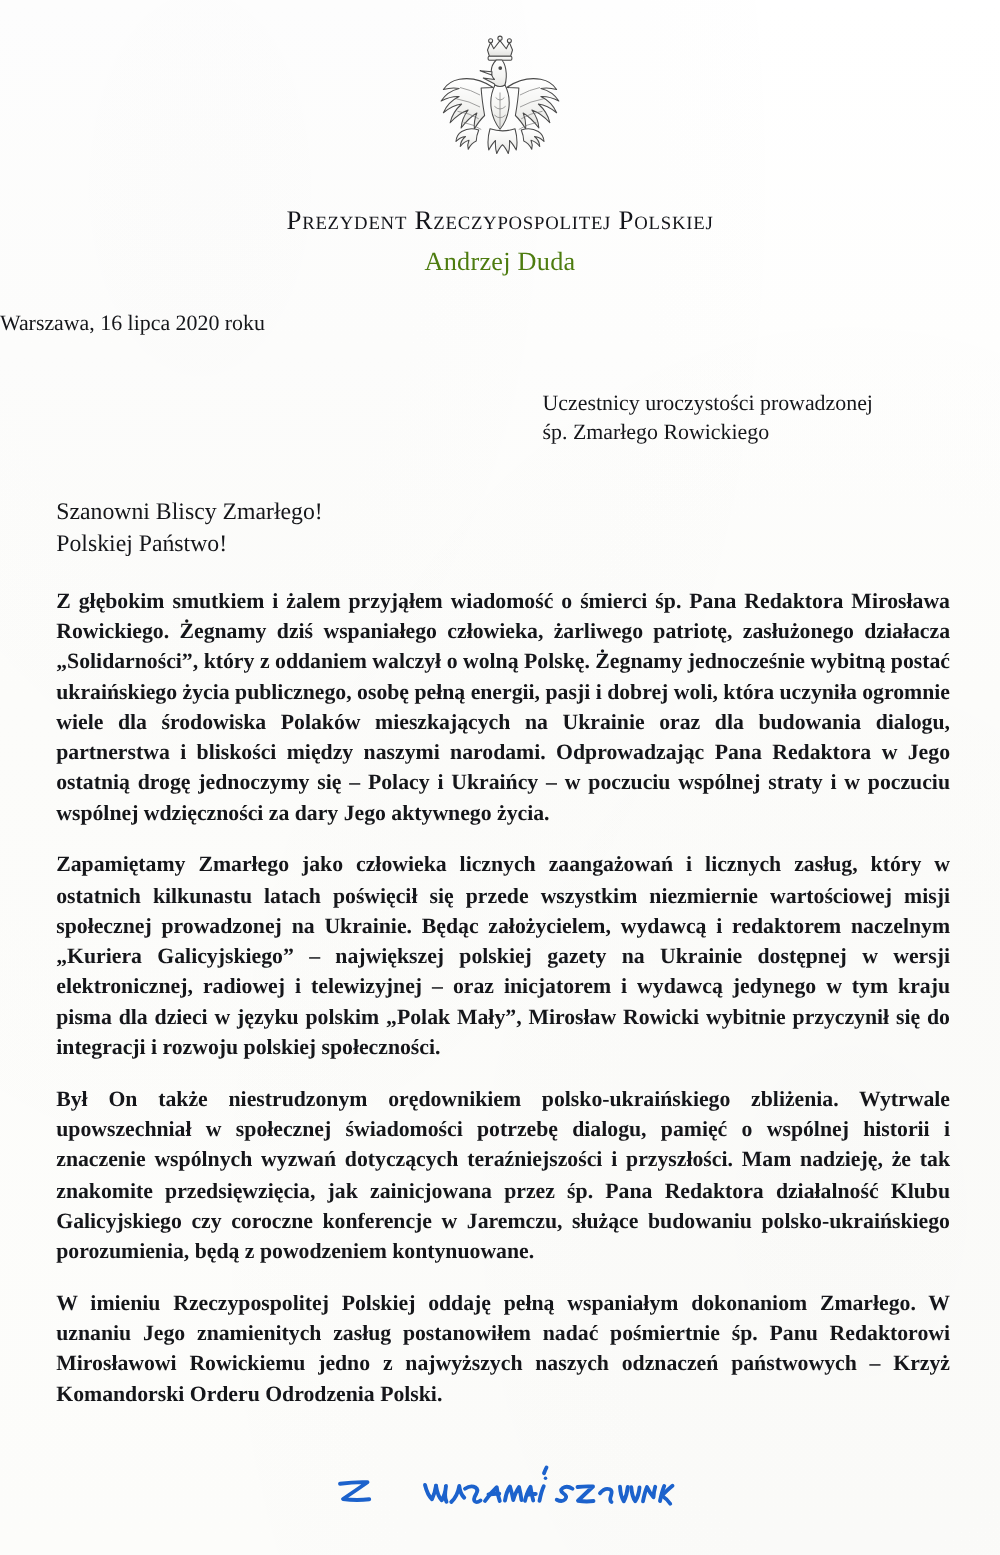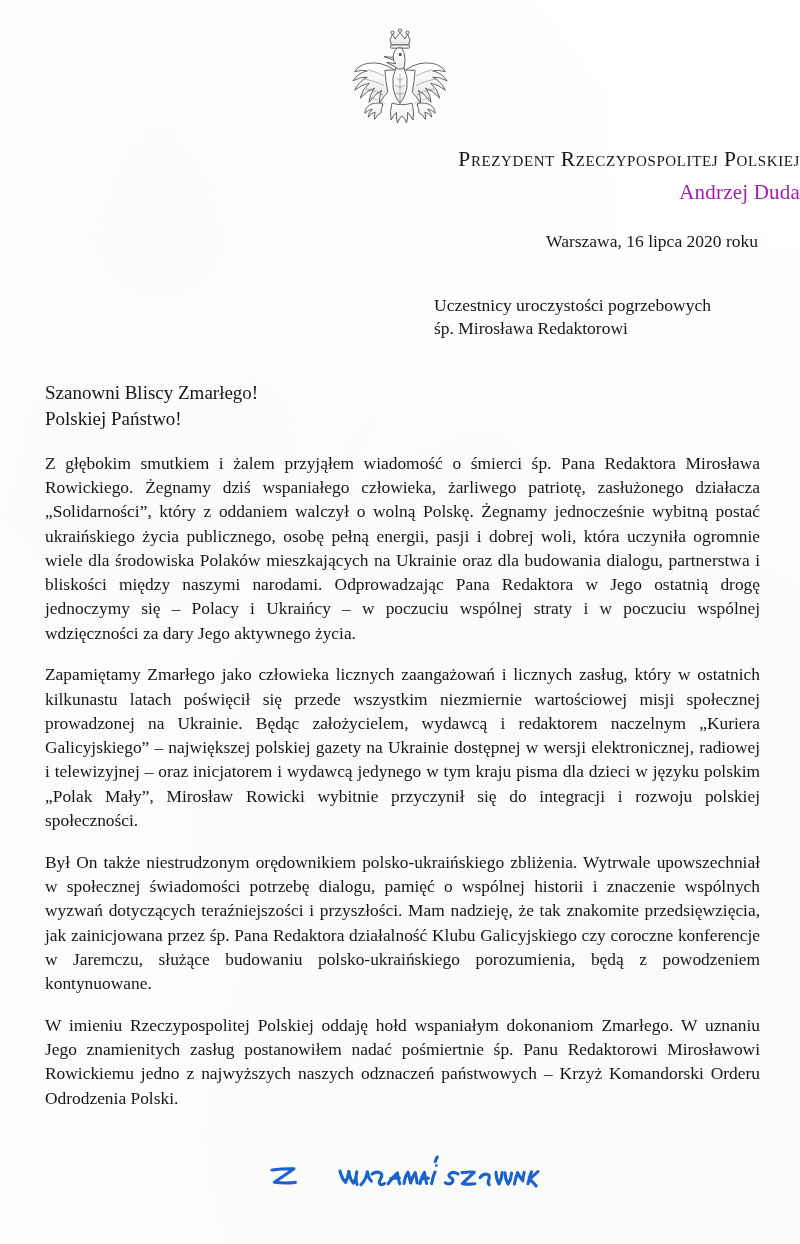--- a/index.html
+++ b/index.html
@@ -41,42 +41,42 @@
     padding-top: 26px;
   }
   .emblem {
     display: inline-block;
     width: 124px;
     height: 116px;
   }
 
   
   .header {
-    text-align: right;
+    text-align: center;
+    margin-top: 16px;
   }
   .office-title {
     font-size: 21.5px;
     letter-spacing: 0.6px;
     font-variant: small-caps;
     text-transform: none;
     color: #14151a;
     line-height: 1.25;
   }
   .president-name {
     font-size: 21px;
     margin-top: 7px;
-    color: #a21caf;
+    color: #4d7c0f;
     letter-spacing: 0.2px;
   }
 
   
   .date-line {
     margin-top: 26px;
     padding-right: 42px;
-    text-align: right;
     font-size: 17.5px;
   }
 
   
   .addressee {
     margin-top: 42px;
     padding-left: 434px;
     font-size: 17.5px;
     line-height: 1.32;
   }
@@ -93,20 +93,21 @@
   }
   .salutation div { white-space: nowrap; }
 
   .para {
     font-size: 17.4px;
     line-height: 1.395;
     text-align: justify;
     text-justify: inter-word;
     margin-top: 17px;
     hyphens: none;
+    font-weight: bold;
   }
   .para:first-of-type { margin-top: 19px; }
 
   
   .sign-area {
     position: relative;
     height: 300px;
     margin-top: 26px;
   }
   .handnote {
@@ -183,35 +184,35 @@
     </div>
 
     <div class="header">
       <div class="office-title">Prezydent Rzeczypospolitej Polskiej</div>
       <div class="president-name">Andrzej Duda</div>
     </div>
 
     <div class="date-line">Warszawa, 16 lipca 2020 roku</div>
 
     <div class="addressee">
-      <div>Uczestnicy uroczystości pogrzebowych</div>
-      <div>śp. Mirosława Redaktorowi</div>
+      <div>Uczestnicy uroczystości prowadzonej</div>
+      <div>śp. Zmarłego Rowickiego</div>
     </div>
 
     <div class="body-block">
 
       <div class="salutation">
         <div>Szanowni Bliscy Zmarłego!</div>
         <div>Polskiej Państwo!</div>
       </div>
 
       <p class="para">Z głębokim smutkiem i żalem przyjąłem wiadomość o śmierci śp. Pana Redaktora Mirosława Rowickiego. Żegnamy dziś wspaniałego człowieka, żarliwego patriotę, zasłużonego działacza „Solidarności”, który z oddaniem walczył o wolną Polskę. Żegnamy jednocześnie wybitną postać ukraińskiego życia publicznego, osobę pełną energii, pasji i dobrej woli, która uczyniła ogromnie wiele dla środowiska Polaków mieszkających na Ukrainie oraz dla budowania dialogu, partnerstwa i bliskości między naszymi narodami. Odprowadzając Pana Redaktora w Jego ostatnią drogę jednoczymy się – Polacy i Ukraińcy – w poczuciu wspólnej straty i w poczuciu wspólnej wdzięczności za dary Jego aktywnego życia.</p>
       <p class="para">Zapamiętamy Zmarłego jako człowieka licznych zaangażowań i licznych zasług, który w ostatnich kilkunastu latach poświęcił się przede wszystkim niezmiernie wartościowej misji społecznej prowadzonej na Ukrainie. Będąc założycielem, wydawcą i redaktorem naczelnym „Kuriera Galicyjskiego” – największej polskiej gazety na Ukrainie dostępnej w wersji elektronicznej, radiowej i telewizyjnej – oraz inicjatorem i wydawcą jedynego w tym kraju pisma dla dzieci w języku polskim „Polak Mały”, Mirosław Rowicki wybitnie przyczynił się do integracji i rozwoju polskiej społeczności.</p>
       <p class="para">Był On także niestrudzonym orędownikiem polsko-ukraińskiego zbliżenia. Wytrwale upowszechniał w społecznej świadomości potrzebę dialogu, pamięć o wspólnej historii i znaczenie wspólnych wyzwań dotyczących teraźniejszości i przyszłości. Mam nadzieję, że tak znakomite przedsięwzięcia, jak zainicjowana przez śp. Pana Redaktora działalność Klubu Galicyjskiego czy coroczne konferencje w Jaremczu, służące budowaniu polsko-ukraińskiego porozumienia, będą z powodzeniem kontynuowane.</p>
-      <p class="para">W imieniu Rzeczypospolitej Polskiej oddaję hołd wspaniałym dokonaniom Zmarłego. W uznaniu Jego znamienitych zasług postanowiłem nadać pośmiertnie śp. Panu Redaktorowi Mirosławowi Rowickiemu jedno z najwyższych naszych odznaczeń państwowych – Krzyż Komandorski Orderu Odrodzenia Polski.</p>
+      <p class="para">W imieniu Rzeczypospolitej Polskiej oddaję pełną wspaniałym dokonaniom Zmarłego. W uznaniu Jego znamienitych zasług postanowiłem nadać pośmiertnie śp. Panu Redaktorowi Mirosławowi Rowickiemu jedno z najwyższych naszych odznaczeń państwowych – Krzyż Komandorski Orderu Odrodzenia Polski.</p>
 
     </div>
 
     <div class="sign-area">
 
       <div class="handnote">
         <span class="sr-only">Z wyrazami szacunku</span>
         <svg viewBox="0 0 320 56" width="320" height="56" aria-hidden="true">
           <g fill="none" stroke="#1c62cc" stroke-width="3.1" stroke-linecap="round" stroke-linejoin="round">
 

